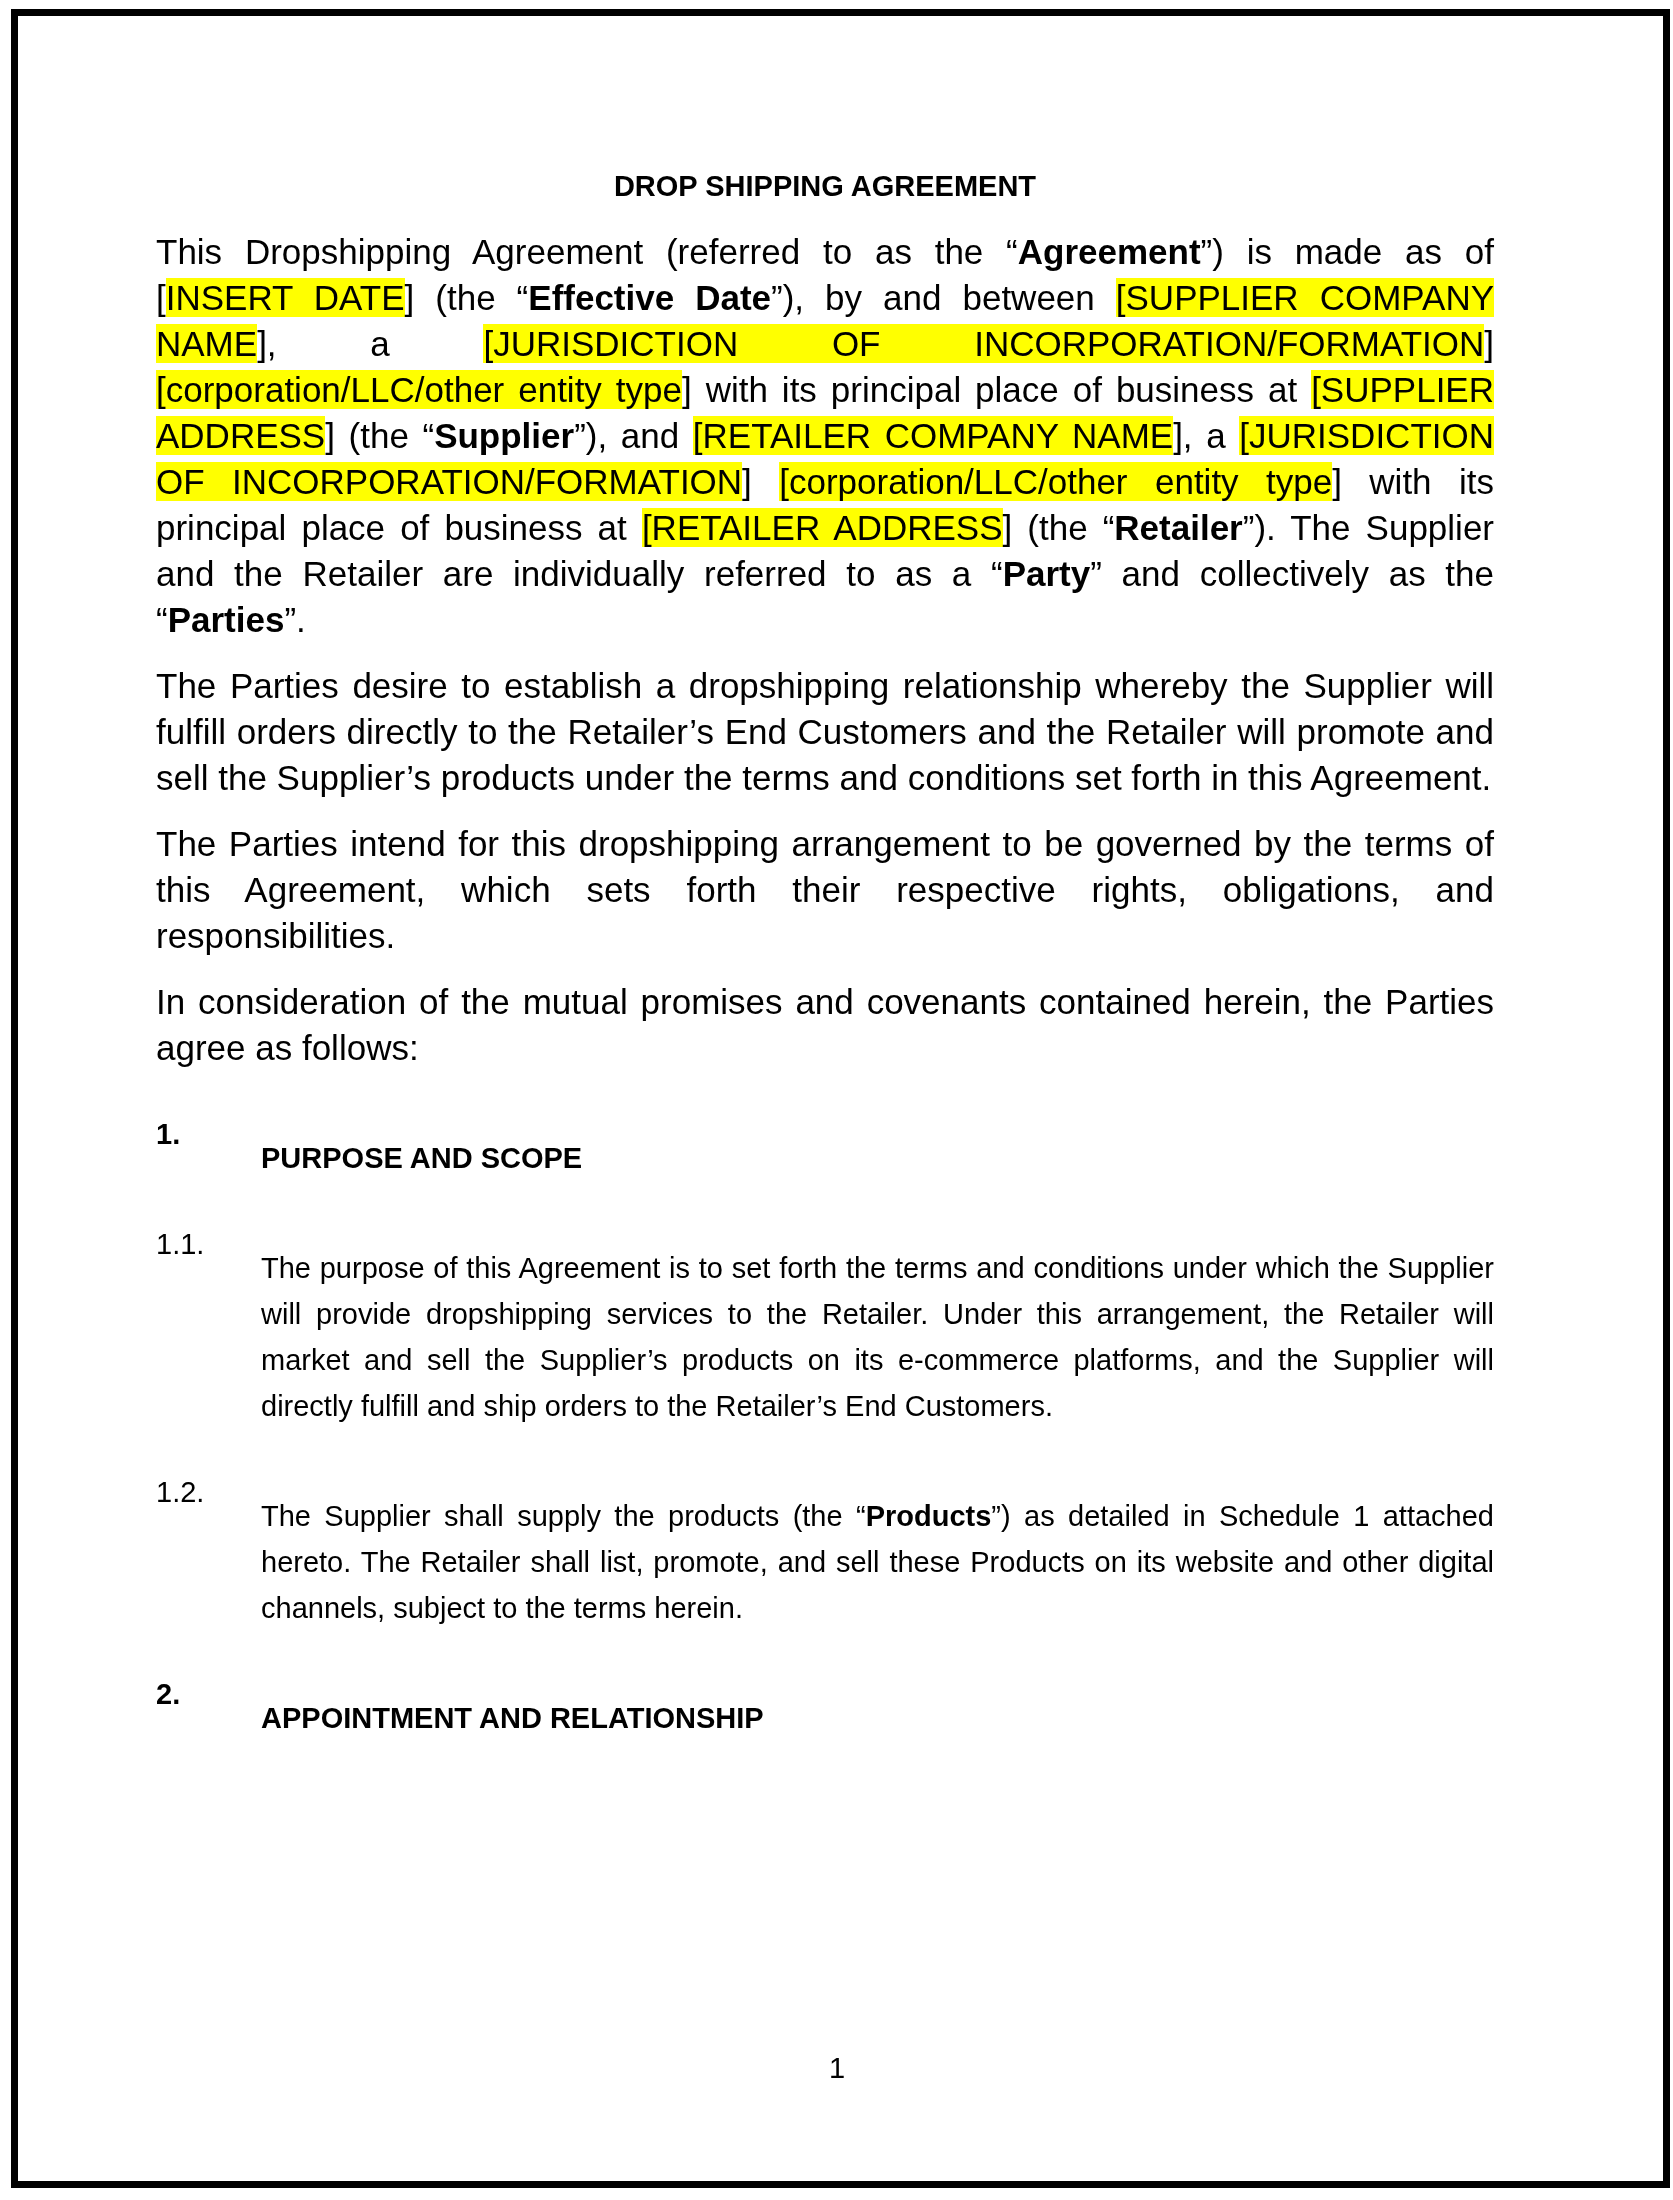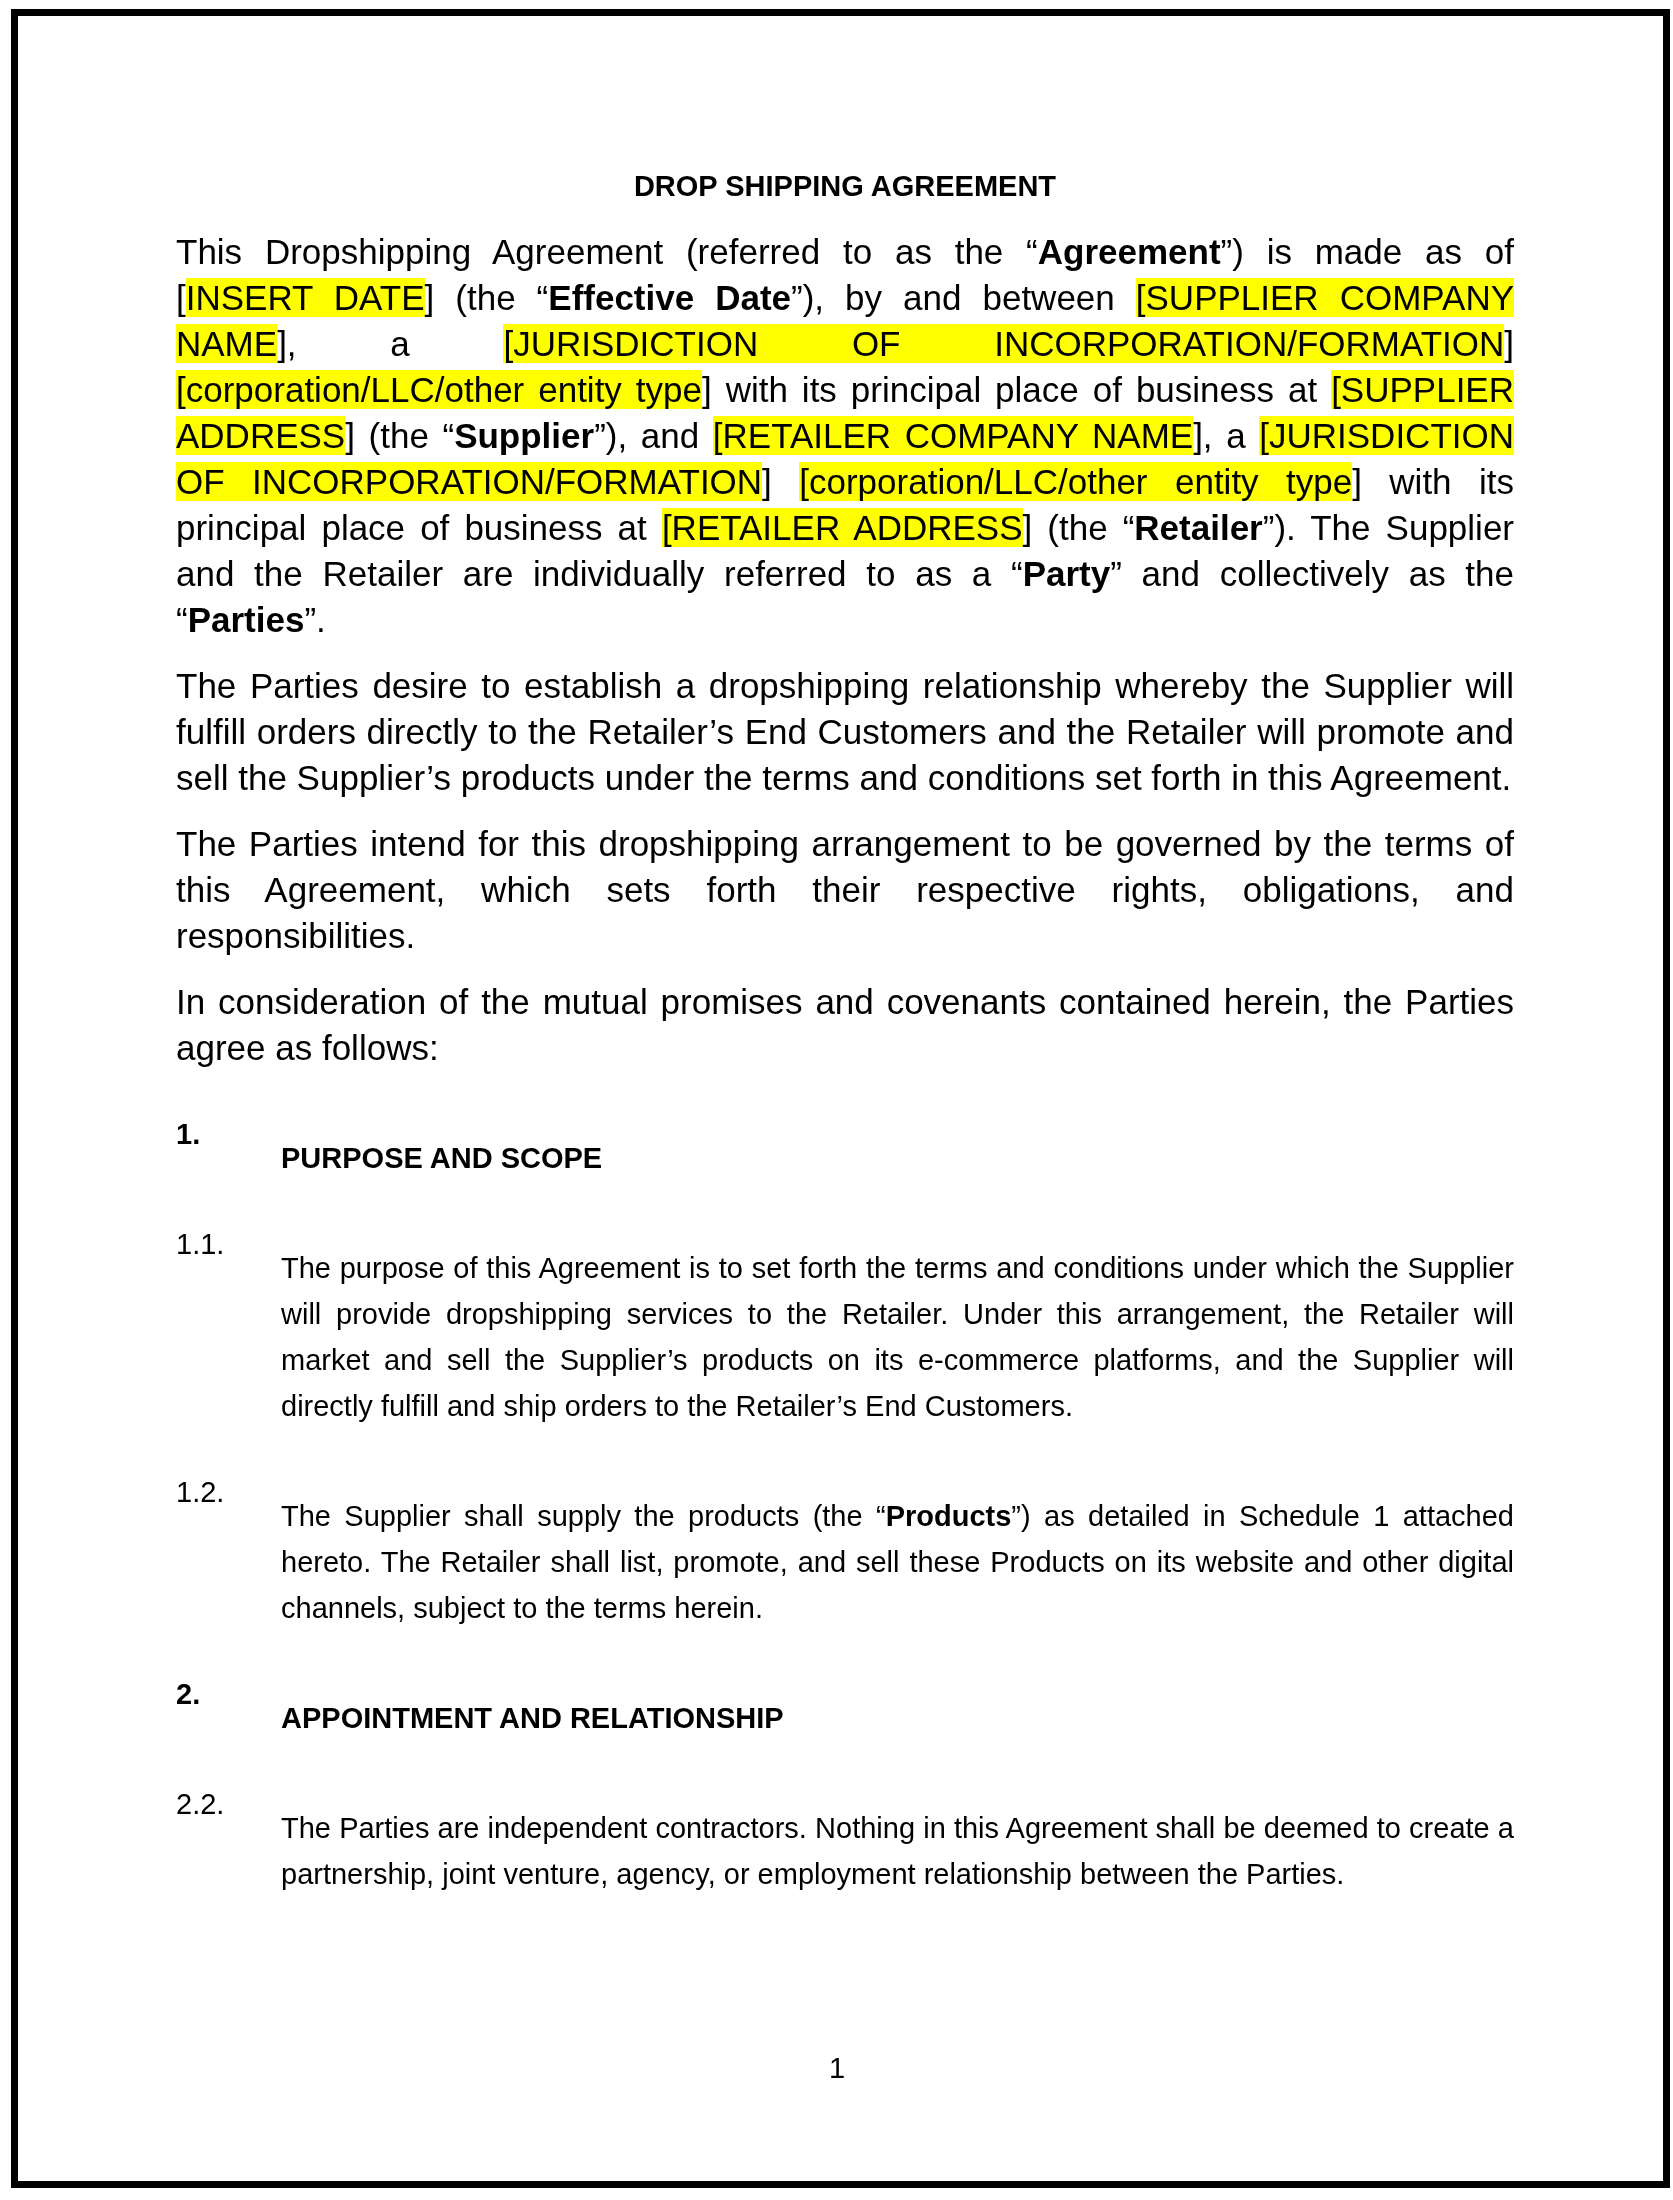--- a/index.html
+++ b/index.html
@@ -12,21 +12,21 @@
     overflow:hidden;
   }
   .page-frame {
     position:absolute;
     left:10.5px; top:8.8px; right:4.4px; bottom:13px;
     border:7px solid #000000;
     pointer-events:none;
   }
   .content {
     position:absolute;
-    left:176px; top:163px;
+    left:156px; top:163px;
     width:1338px;
   }
   .doc-title {
     font-size:29px; line-height:46px;
     font-weight:bold;
     text-align:center;
     margin:0;
   }
   .para {
     font-size:35px; line-height:46px;
@@ -74,21 +74,17 @@
         <div class="body"><span>The purpose of this Agreement is to set forth the terms and conditions under which the Supplier will provide dropshipping services to the Retailer. Under this arrangement, the Retailer will market and sell the Supplier’s products on its e-commerce platforms, and the Supplier will directly fulfill and ship orders to the Retailer’s End Customers.</span></div>
       </div>
       <div class="num-row">
         <div class="num">1.2.</div>
         <div class="body"><span>The Supplier shall supply the products (the “</span><span class="b">Products</span><span>”) as detailed in Schedule 1 attached hereto. The Retailer shall list, promote, and sell these Products on its website and other digital channels, subject to the terms herein.</span></div>
       </div>
       <div class="num-row sect-head">
         <div class="num">2.</div>
         <div class="body">APPOINTMENT AND RELATIONSHIP</div>
       </div>
-      <div class="num-row">
-        <div class="num">2.2.</div>
-        <div class="body"><span>The Parties are independent contractors. Nothing in this Agreement shall be deemed to create a partnership, joint venture, agency, or employment relationship between the Parties.</span></div>
-      </div>
     </div>
 </div>
 
 <div class="page-number">1</div>
 
 
 </body></html>

